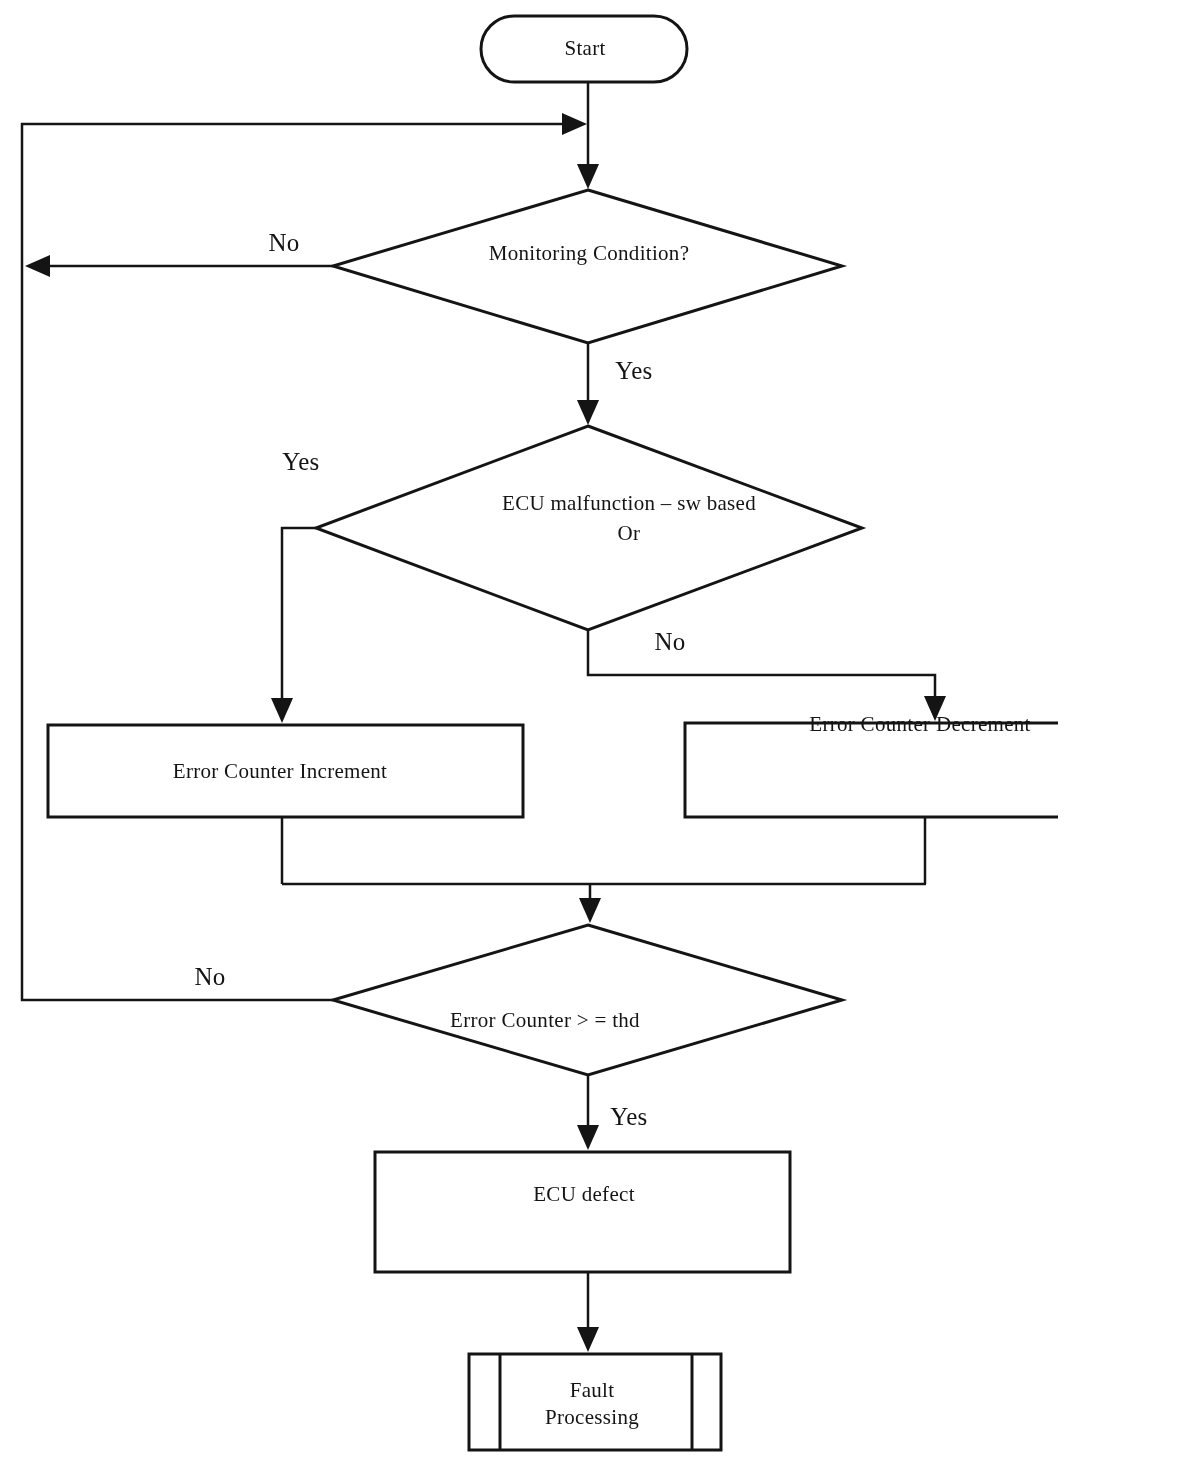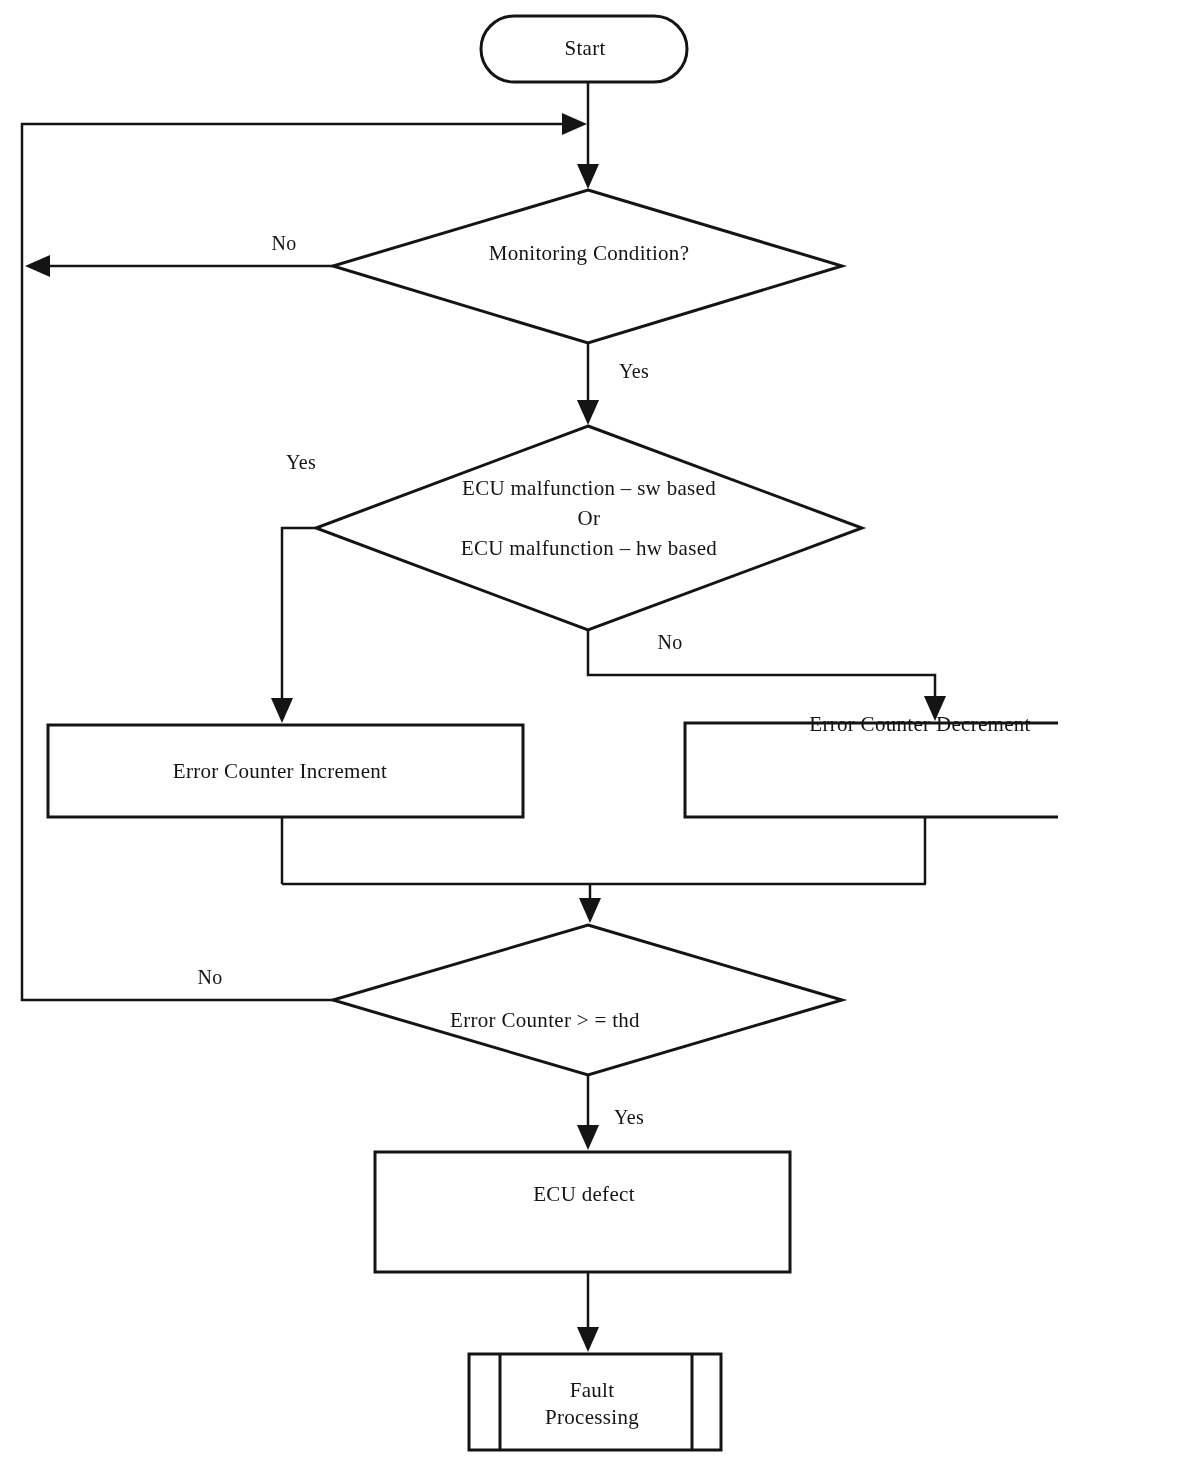--- a/index.html
+++ b/index.html
@@ -24,24 +24,25 @@
   .lbl {
     position: absolute;
     transform: translate(-50%, -50%);
     text-align: center;
     font-size: 21px;
     letter-spacing: 0.3px;
     white-space: nowrap;
     color: #141414;
   }
   .edge-lbl {
-    font-size: 20px;
+    font-size: 25px;
   }
   .multi {
     line-height: 30px;
+    margin-left: 40px;
   }
   .multi2 {
     line-height: 27px;
     white-space: nowrap;
   }
 </style>
 </head>
 <body>
 
 <div class="stage">
@@ -108,21 +109,20 @@
     </g>
   </svg>
 
   <div class="lbl" style="left:585px; top:48px;">Start</div>
 
   <div class="lbl" style="left:589px; top:253px;">Monitoring Condition?</div>
 
   <div class="lbl multi" style="left:589px; top:518px;">
     <div>ECU malfunction – sw based</div>
     <div>Or</div>
-    <div>ECU malfunction – hw based</div>
   </div>
 
   <div class="lbl" style="left:280px; top:771px;text-align:center;">Error Counter Increment</div>
 
   <div class="lbl" style="left:920px; top:724px;">Error Counter Decrement</div>
 
   <div class="lbl" style="left:545px; top:1000px;margin-top:20px;">Error Counter &gt; = thd</div>
 
   <div class="lbl" style="left:584px; top:1194px;">ECU defect</div>
 

